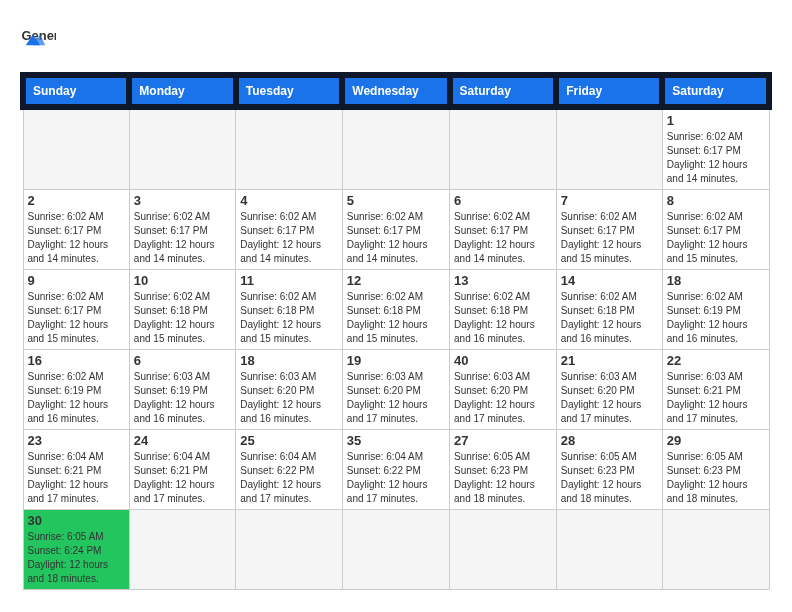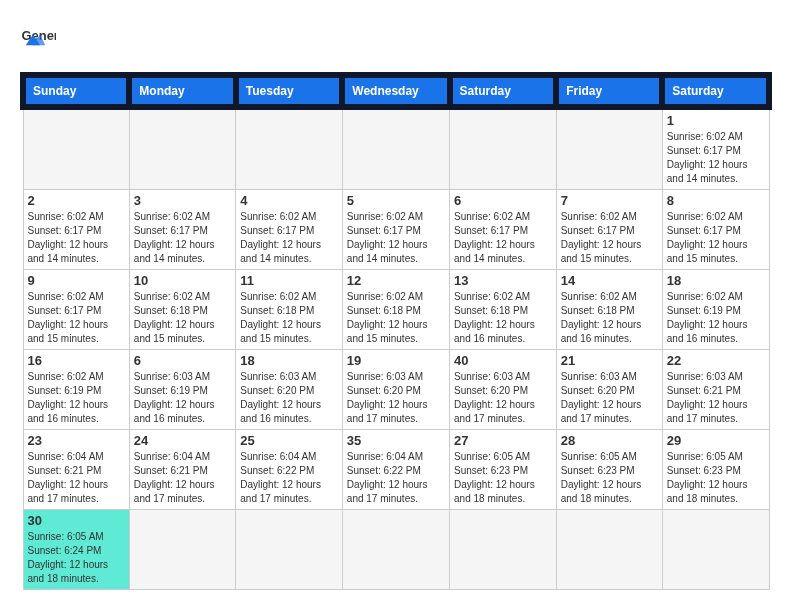--- a/index.html
+++ b/index.html
@@ -70,21 +70,21 @@
       color: #333;
       display: block;
       margin-bottom: 2px;
     }
     .day-info {
       font-size: 10px;
       color: #333;
       line-height: 1.4;
     }
     .last-row td {
-      background: #5eead4;
+      background: #22c55e;
     }
   </style>
 </head>
 <body>
 
 <div class="header">
   <div class="logo">
     <svg class="logo-icon" viewBox="0 0 50 50">
       <text x="2" y="28" font-size="18" font-weight="bold" fill="#333">General</text>
       <polygon points="8,35 18,20 28,35" fill="#1a73e8"></polygon>

